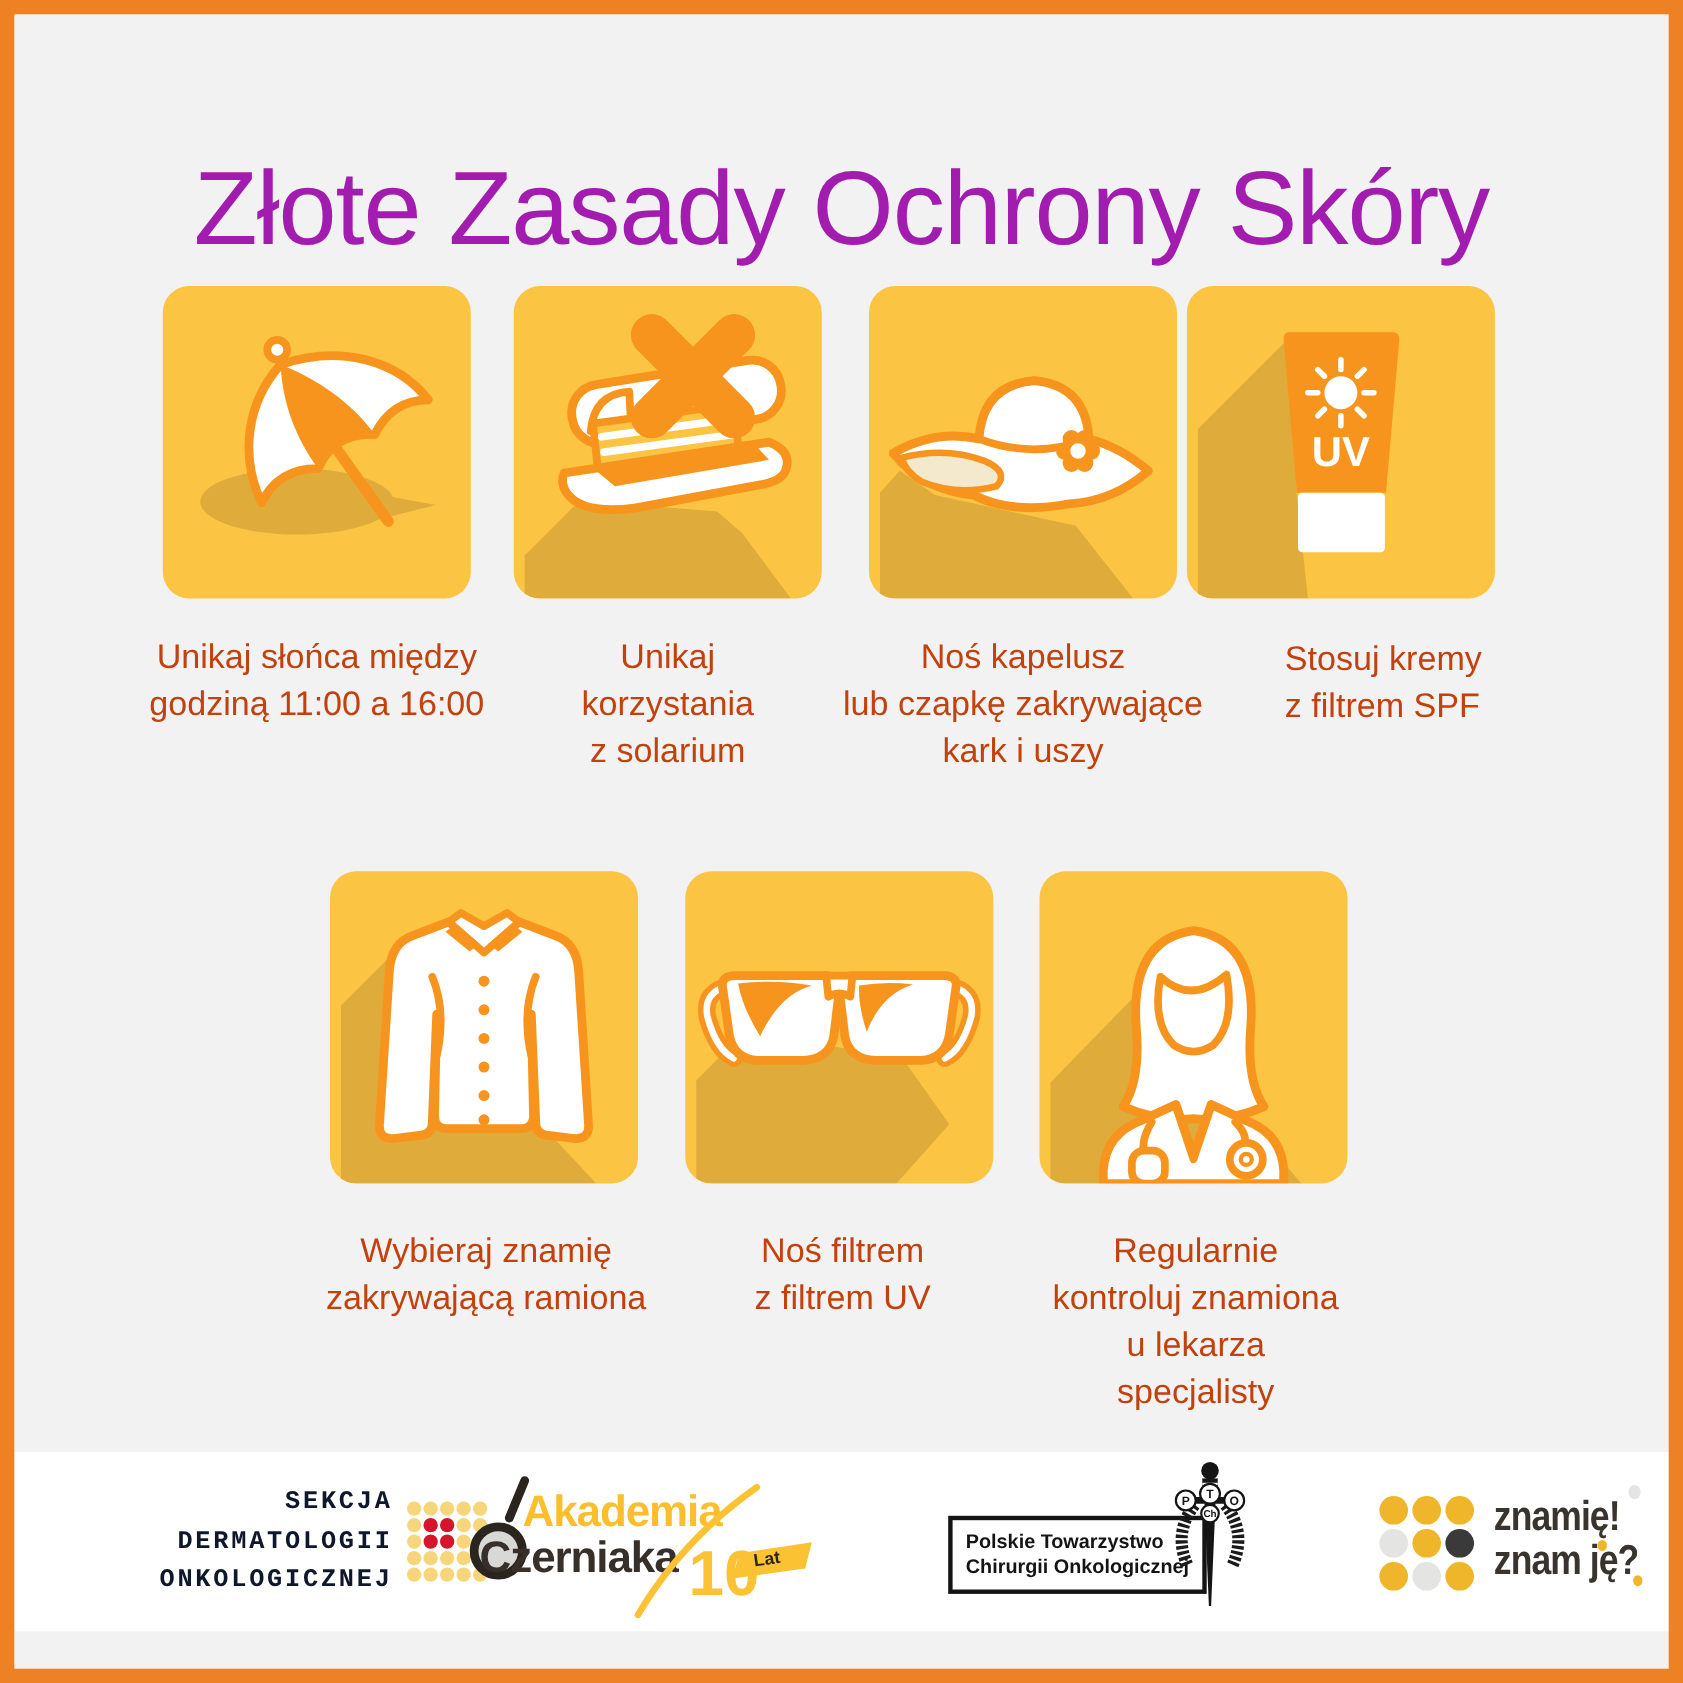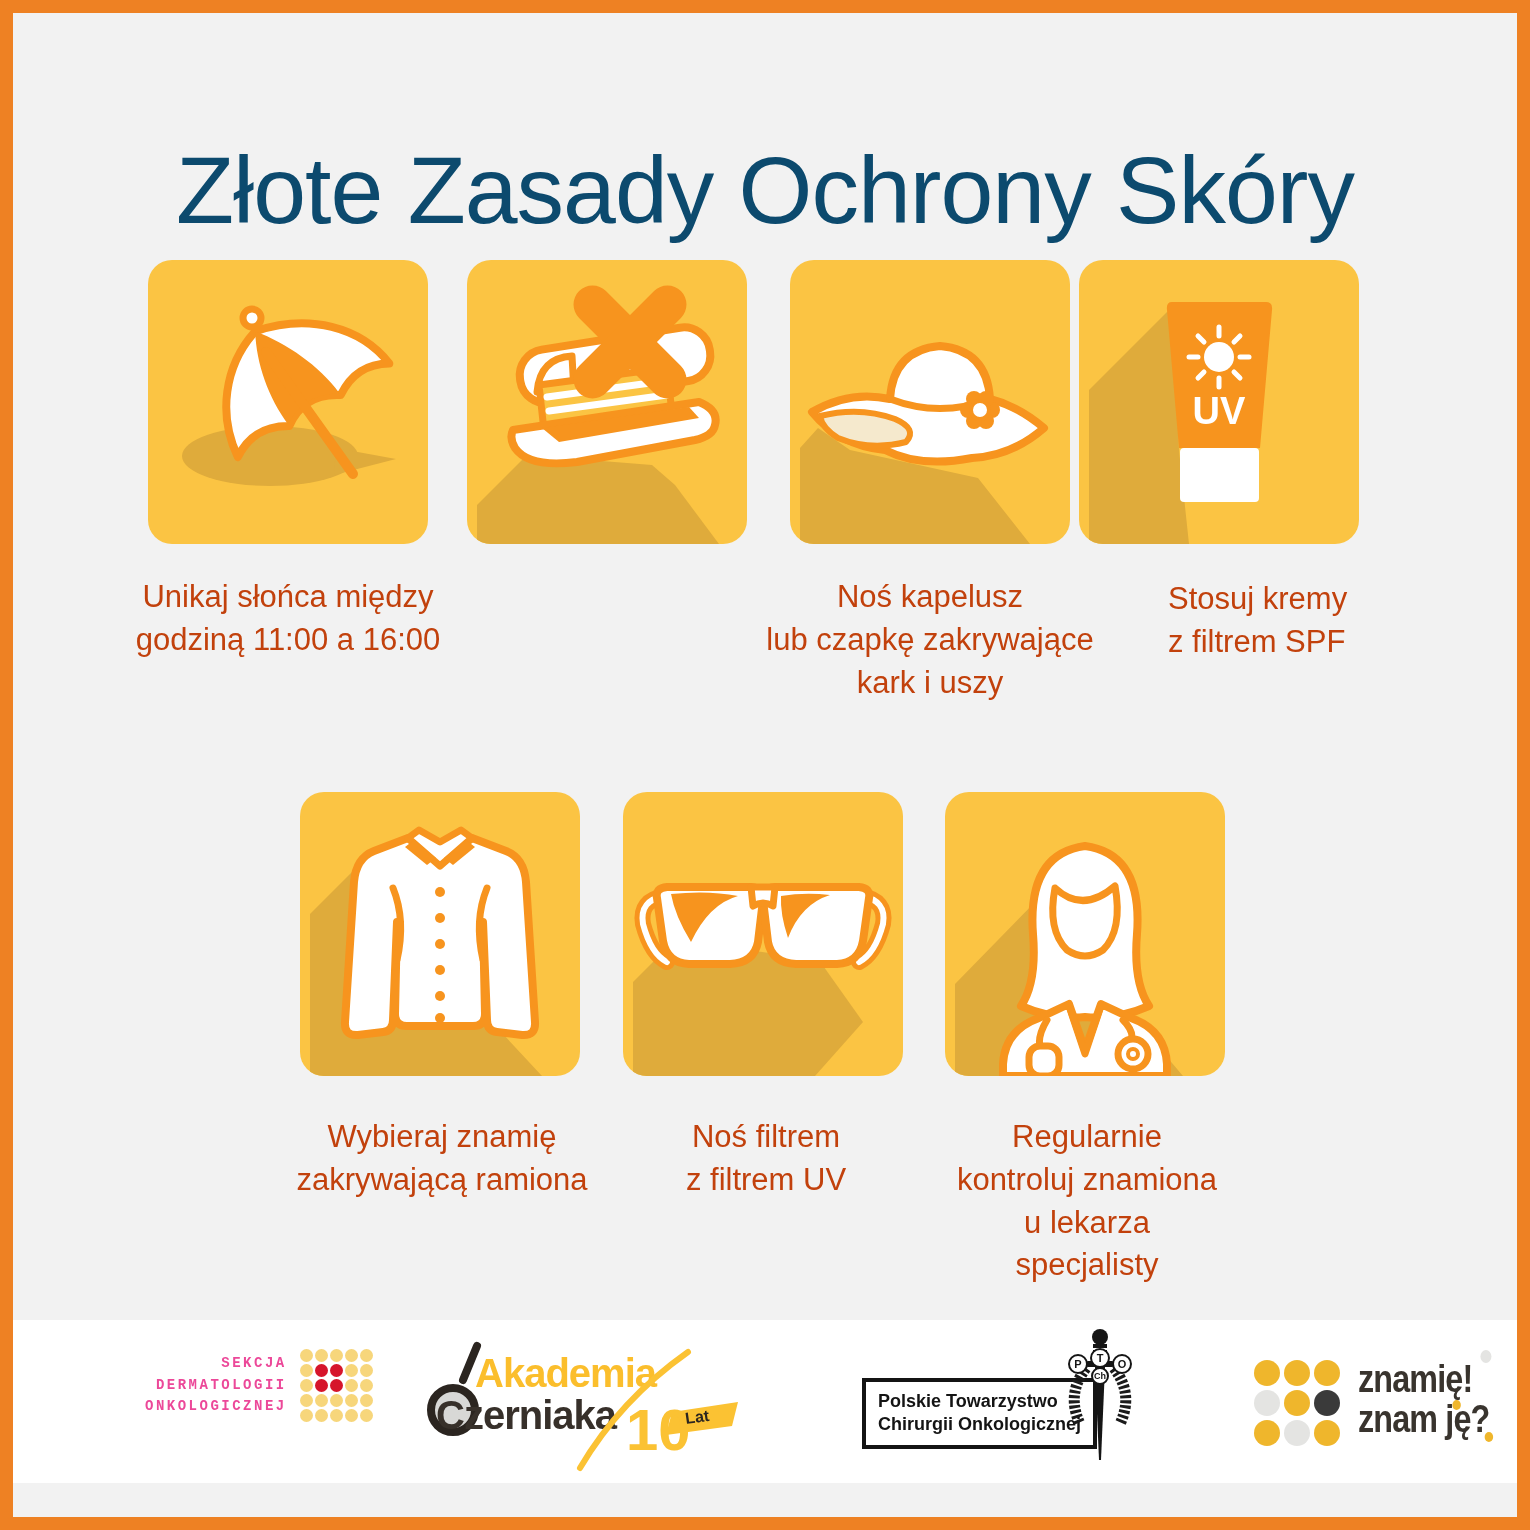--- a/index.html
+++ b/index.html
@@ -1,30 +1,30 @@
 <!DOCTYPE html>
 <html><head>
 <meta charset="utf-8">
 <style>
   html,body{margin:0;padding:0;background:#fff;}
   .canvas{position:relative;width:1530px;height:1530px;background:#F2F2F2;overflow:hidden;
           font-family:"Liberation Sans", sans-serif;}
   .frame{position:absolute;inset:0;border:13px solid #EE8123;pointer-events:none;z-index:50;}
   .title{position:absolute;top:72px;left:0;width:1530px;text-align:center;
-         font-size:95px;font-weight:400;color:#0c4a6e;letter-spacing:-1px;}
+         font-size:95px;font-weight:400;color:#a21caf;letter-spacing:-1px;}
   .tile{position:absolute;width:280px;height:284px;border-radius:24px;background:#FBC443;overflow:hidden;}
   .tile svg{display:block;width:100%;height:100%;}
   .caption{position:absolute;width:360px;text-align:center;font-size:31px;line-height:1.38;color:#c2410c;}
   .caption.align-left{text-align:left;width:260px;}
   .caption span{display:block;}
   
   .footer{position:absolute;left:13px;top:1320px;width:1504px;height:163px;background:#FFFFFF;}
   .logo-sekcja{position:absolute;left:132px;top:28px;display:flex;align-items:center;gap:12px;}
-  .sekcja-text{font-family:"Liberation Mono", monospace;font-weight:bold;font-size:14px;
-               letter-spacing:2.5px;line-height:1.55;text-align:right;color:#ec4899;}
+  .sekcja-text{font-family:"Liberation Mono", monospace;font-weight:bold;font-size:23px;
+               letter-spacing:2.5px;line-height:1.55;text-align:right;color:#0f172a;}
   .dot-row{display:flex;}
   .dots-5 .dot{width:13px;height:13px;border-radius:50%;margin:1px;display:block;}
   .dots-3 .dot{width:26px;height:26px;border-radius:50%;margin:2px;display:block;}
   .logo-akademia{position:absolute;left:407px;top:18px;}
   .logo-ptcho{position:absolute;left:849px;top:0;width:300px;height:163px;}
   .ptcho-box{position:absolute;left:0;top:58px;border:4px solid #141414;background:#fff;
              padding:8px 12px;font-size:18px;font-weight:bold;color:#141414;line-height:1.3;white-space:nowrap;}
   .ptcho-dagger{position:absolute;left:202px;top:8px;}
   .logo-znamie{position:absolute;left:1239px;top:38px;display:flex;align-items:flex-start;}
   .znamie-text{position:relative;margin-left:16px;margin-top:2px;font-size:38px;font-weight:bold;
@@ -112,20 +112,25 @@
       </g>
       <circle cx="140" cy="97" r="15" fill="#FFFFFF"></circle>
       <text x="140" y="164" text-anchor="middle" font-size="38" font-weight="bold" fill="#FFFFFF">UV</text>
       <rect x="101" y="188" width="79" height="54" rx="4" fill="#FFFFFF"></rect>
     </svg>
   </div>
 
   <div class="caption" style="left:108px;top:576px;">
     <span>Unikaj słońca między</span>
     <span>godziną 11:00 a 16:00</span>
+  </div>
+  <div class="caption" style="left:427px;top:576px;">
+    <span>Unikaj</span>
+    <span>korzystania</span>
+    <span>z solarium</span>
   </div>
   <div class="caption" style="left:750px;top:576px;">
     <span>Noś kapelusz</span>
     <span>lub czapkę zakrywające</span>
     <span>kark i uszy</span>
   </div>
   <div class="caption align-left" style="left:1168px;top:578px;">
     <span>Stosuj kremy</span>
     <span>z filtrem SPF</span>
   </div>

